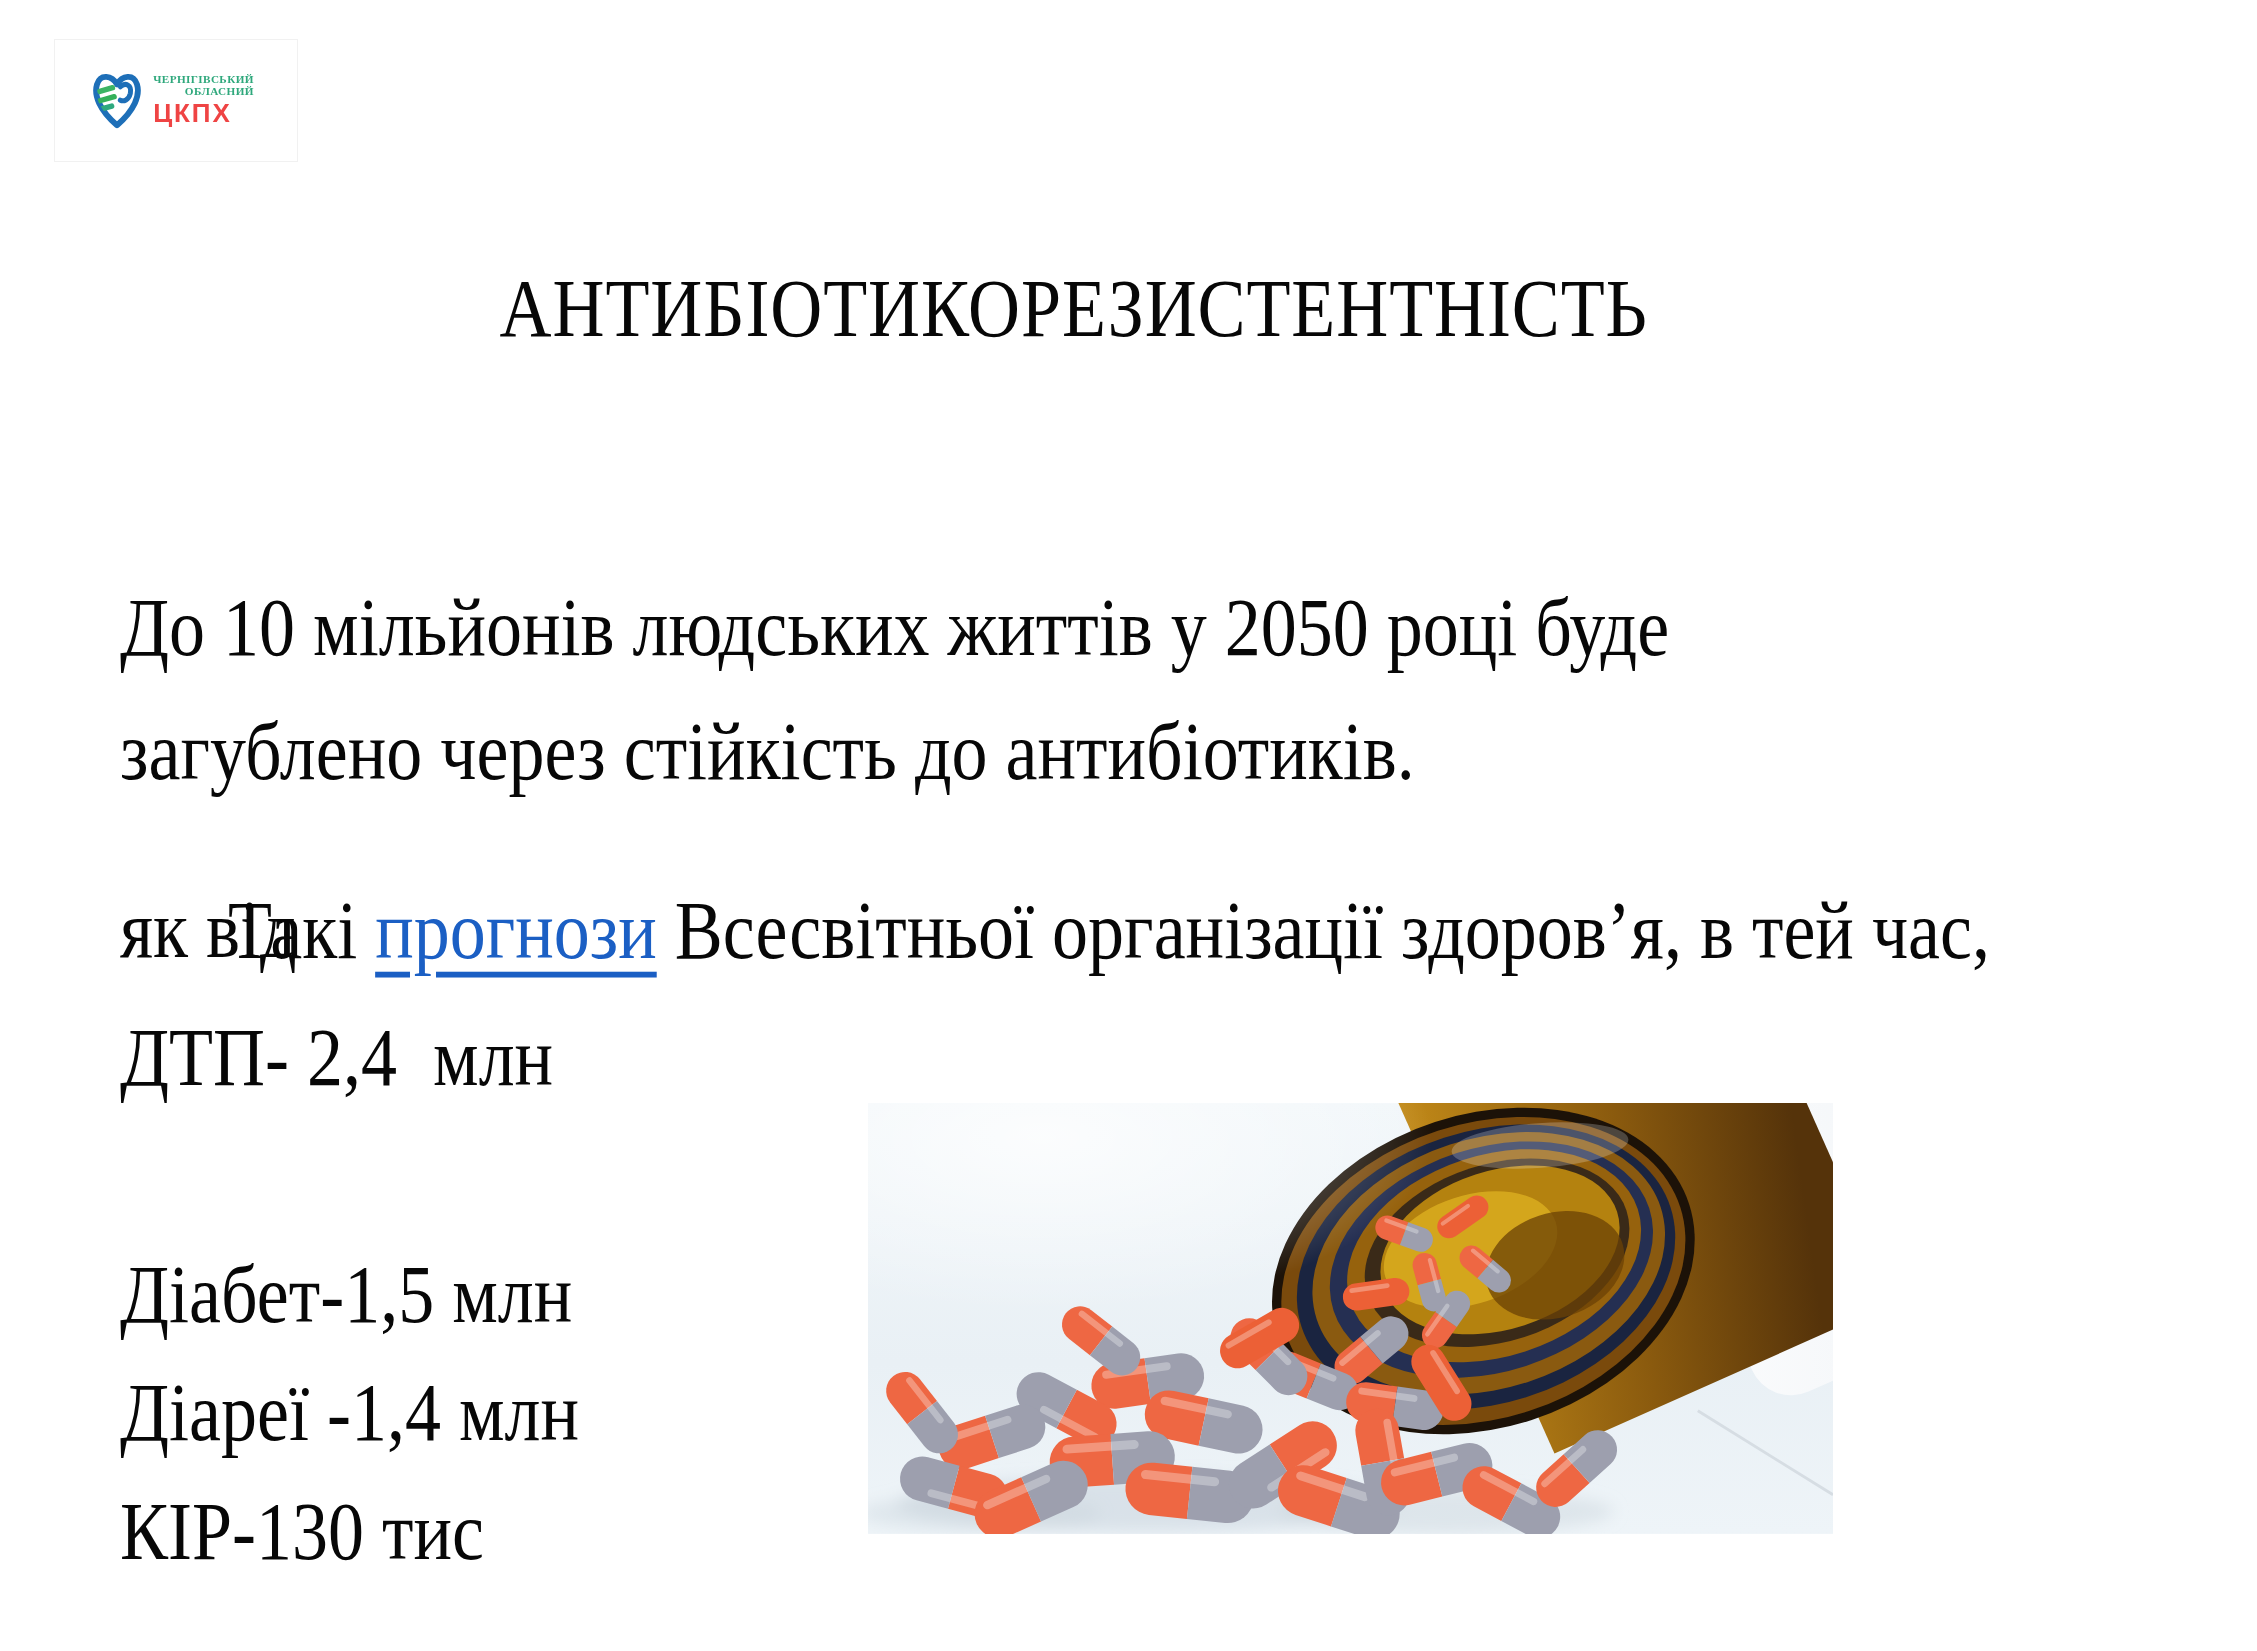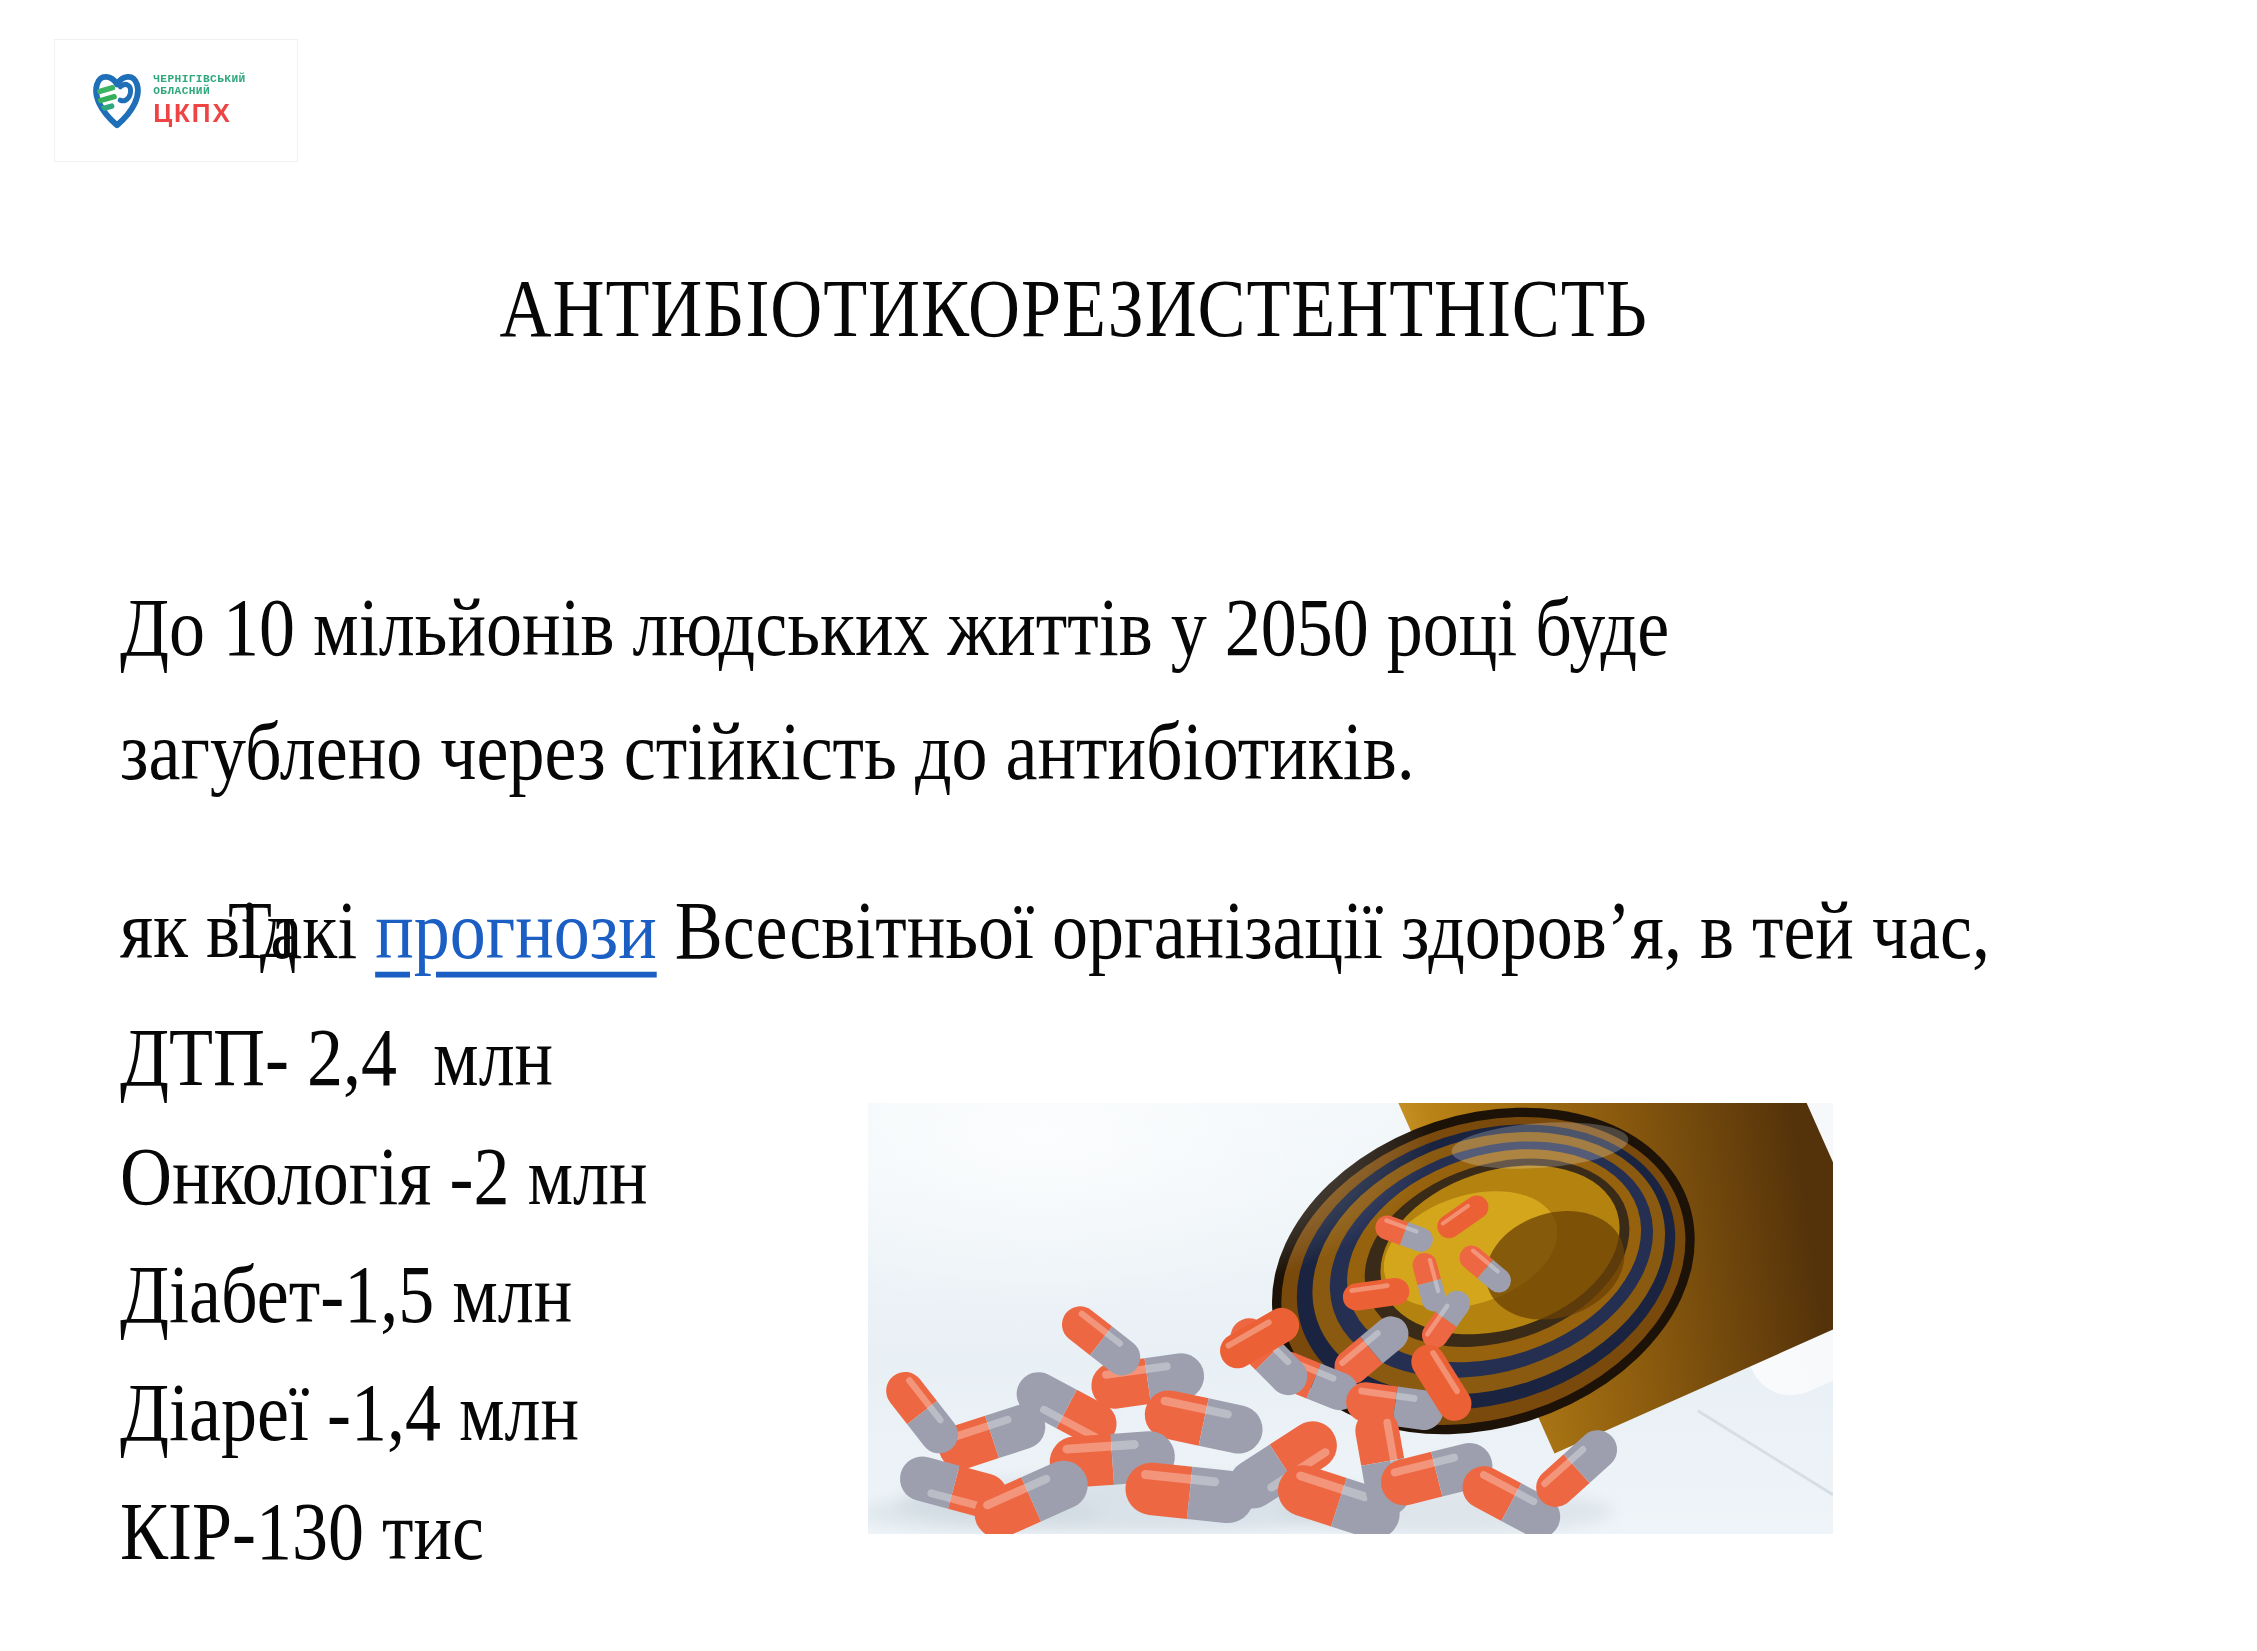--- a/index.html
+++ b/index.html
@@ -16,22 +16,22 @@
   
   .logo-box {
     position:absolute; left:54px; top:39px; width:244px; height:123px;
     background:#ffffff; border:0.9px solid #f1f1f1;
     display:flex; align-items:center; gap:11.2px; box-sizing:border-box;
     padding-left:37px;
   }
   .logo-shield { width:50px; height:60px; flex:0 0 auto; }
   .logo-text { display:flex; flex-direction:column; line-height:1.05; }
   .logo-sm {
-    font-family:Liberation Mono, monospace;
-    font-size:11.2px; font-weight:bold; letter-spacing:0.4px; color:#2fa87c;
+    font-family:Liberation Serif, serif;
+    font-size:11.2px; font-weight:bold; letter-spacing:0.4px; color:#2fa87c;text-align:right;
   }
   .logo-abbr {
     font-family:"Liberation Sans", sans-serif;
     font-size:26px; font-weight:800; letter-spacing:1.9px; color:#ef4444;
     margin-top:1.9px;
   }
 
   
   .line {
     position:absolute; white-space:pre;
@@ -101,23 +101,20 @@
       <span>Такі </span><a class="link" href="#">прогнози</a><span> Всесвітньої організації здоров’я, в тей час,</span>
     </span>
   </div>
 
   <div class="line" style="left:48px; top:818px">
     <span class="stretch">як від</span>
   </div>
 
   <div class="line" style="left:48px; top:946px">
     <span class="stretch">ДТП- 2,4  млн</span>
-  </div>
-  <div class="line" style="left:48px; top:1065px">
-    <span class="stretch">Онкологія -2 млн</span>
   </div>
   <div class="line" style="left:48px; top:1183px">
     <span class="stretch">Діабет-1,5 млн</span>
   </div>
   <div class="line" style="left:48px; top:1301px">
     <span class="stretch">Діареї -1,4 млн</span>
   </div>
   <div class="line" style="left:48px; top:1420px">
     <span class="stretch">КІР-130 тис</span>
   </div>

